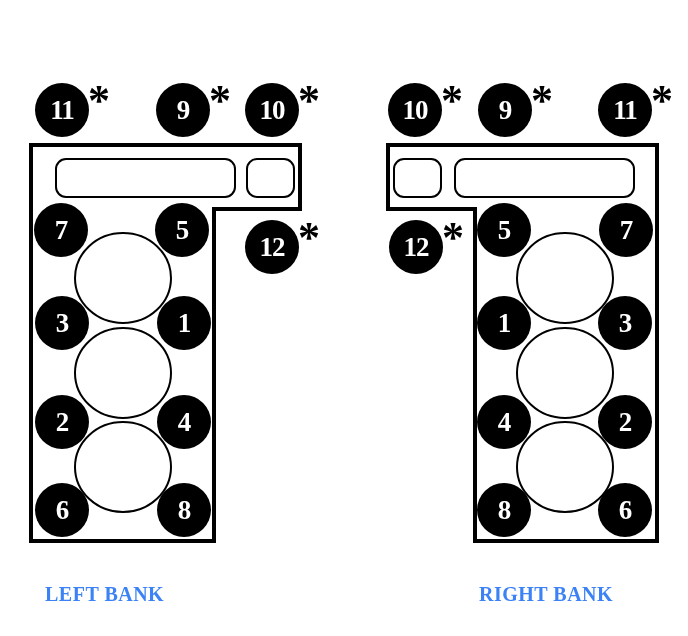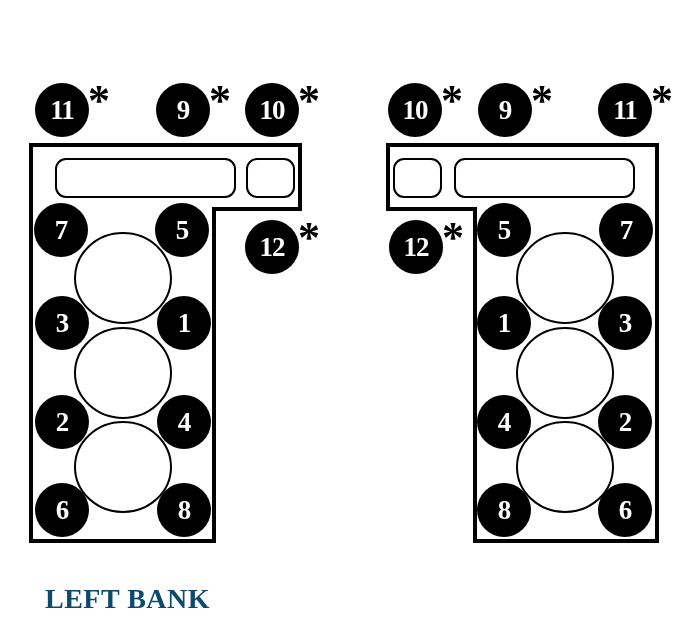--- a/index.html
+++ b/index.html
@@ -36,22 +36,22 @@
     color: #000000;
     font-size: 44px;
     font-weight: bold;
     line-height: 1;
     width: 20px;
     text-align: left;
   }
   .bank-label {
     position: absolute;
     top: 583px;
-    color: #0c4a6e;
-    font-size: 28px;
+    color: #3b82f6;
+    font-size: 20px;
     font-weight: bold;
     letter-spacing: 0.5px;
     white-space: nowrap;
   }
   #label-left  { left: 45px; }
   #label-right { left: 479px; }
 </style>
 </head>
 <body>
 
@@ -155,14 +155,15 @@
     <span class="num">2</span>
   </div>
   <div class="bolt" style="left:477px;top:483px">
     <span class="num">8</span>
   </div>
   <div class="bolt" style="left:598px;top:483px">
     <span class="num">6</span>
   </div>
 
   <div id="label-left" class="bank-label">LEFT BANK</div>
+  <div id="label-right" class="bank-label">RIGHT BANK</div>
 
 </div>
 
 </body></html>

